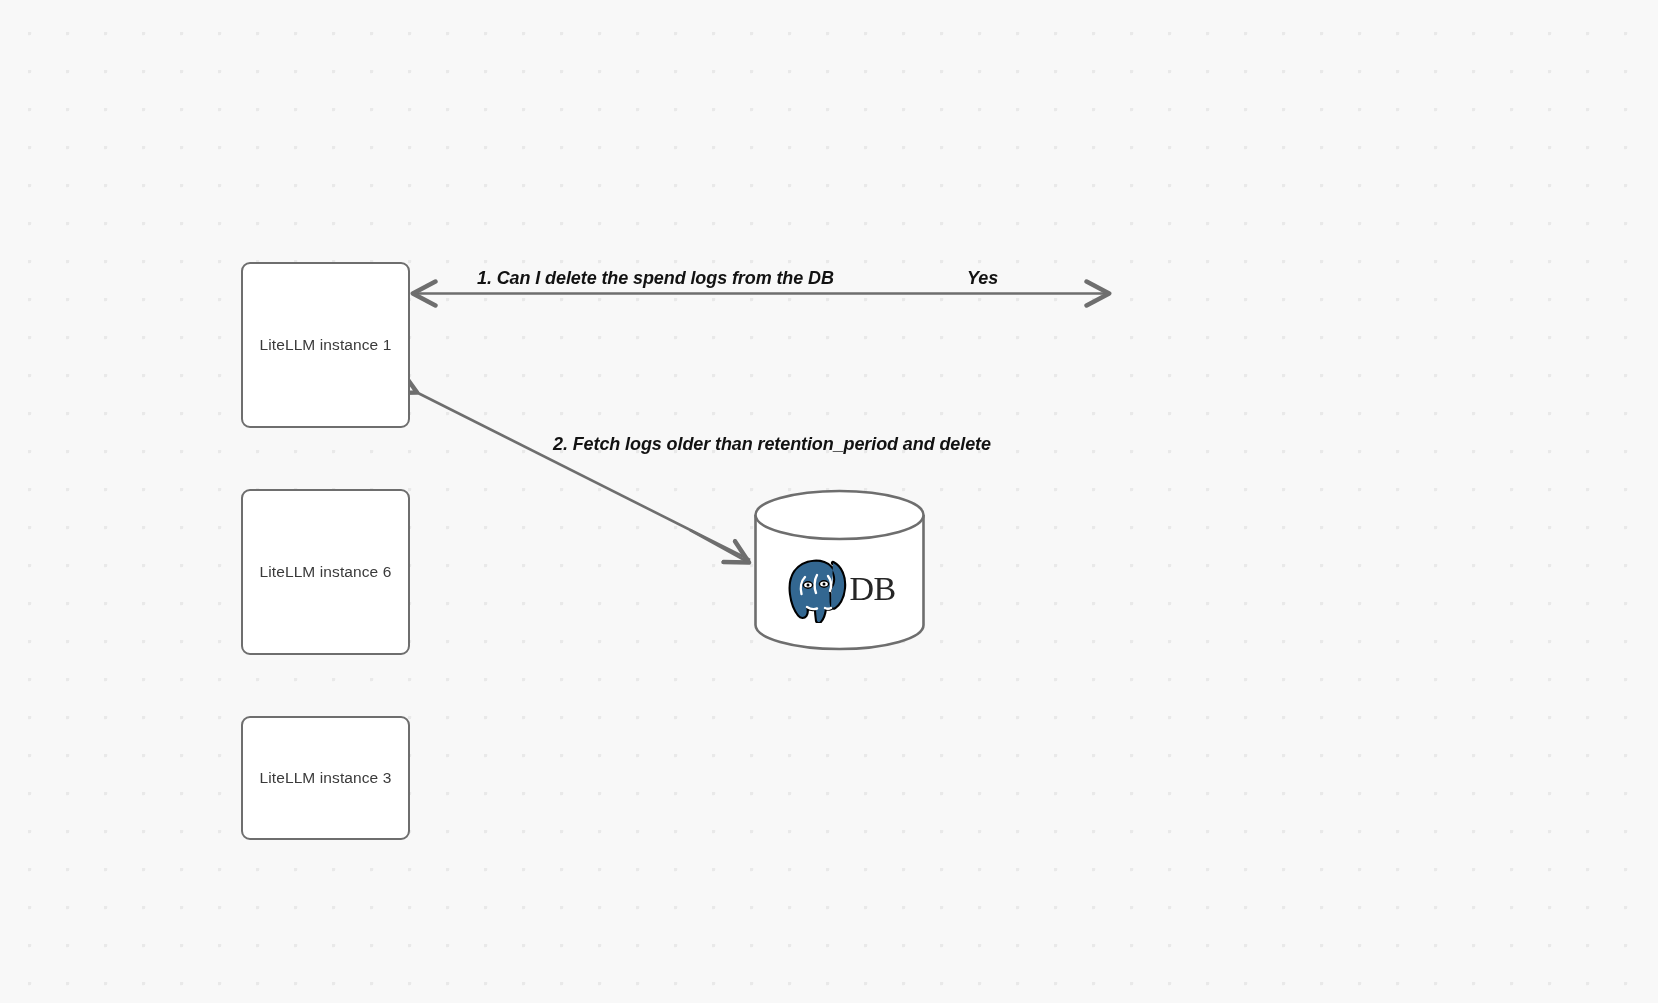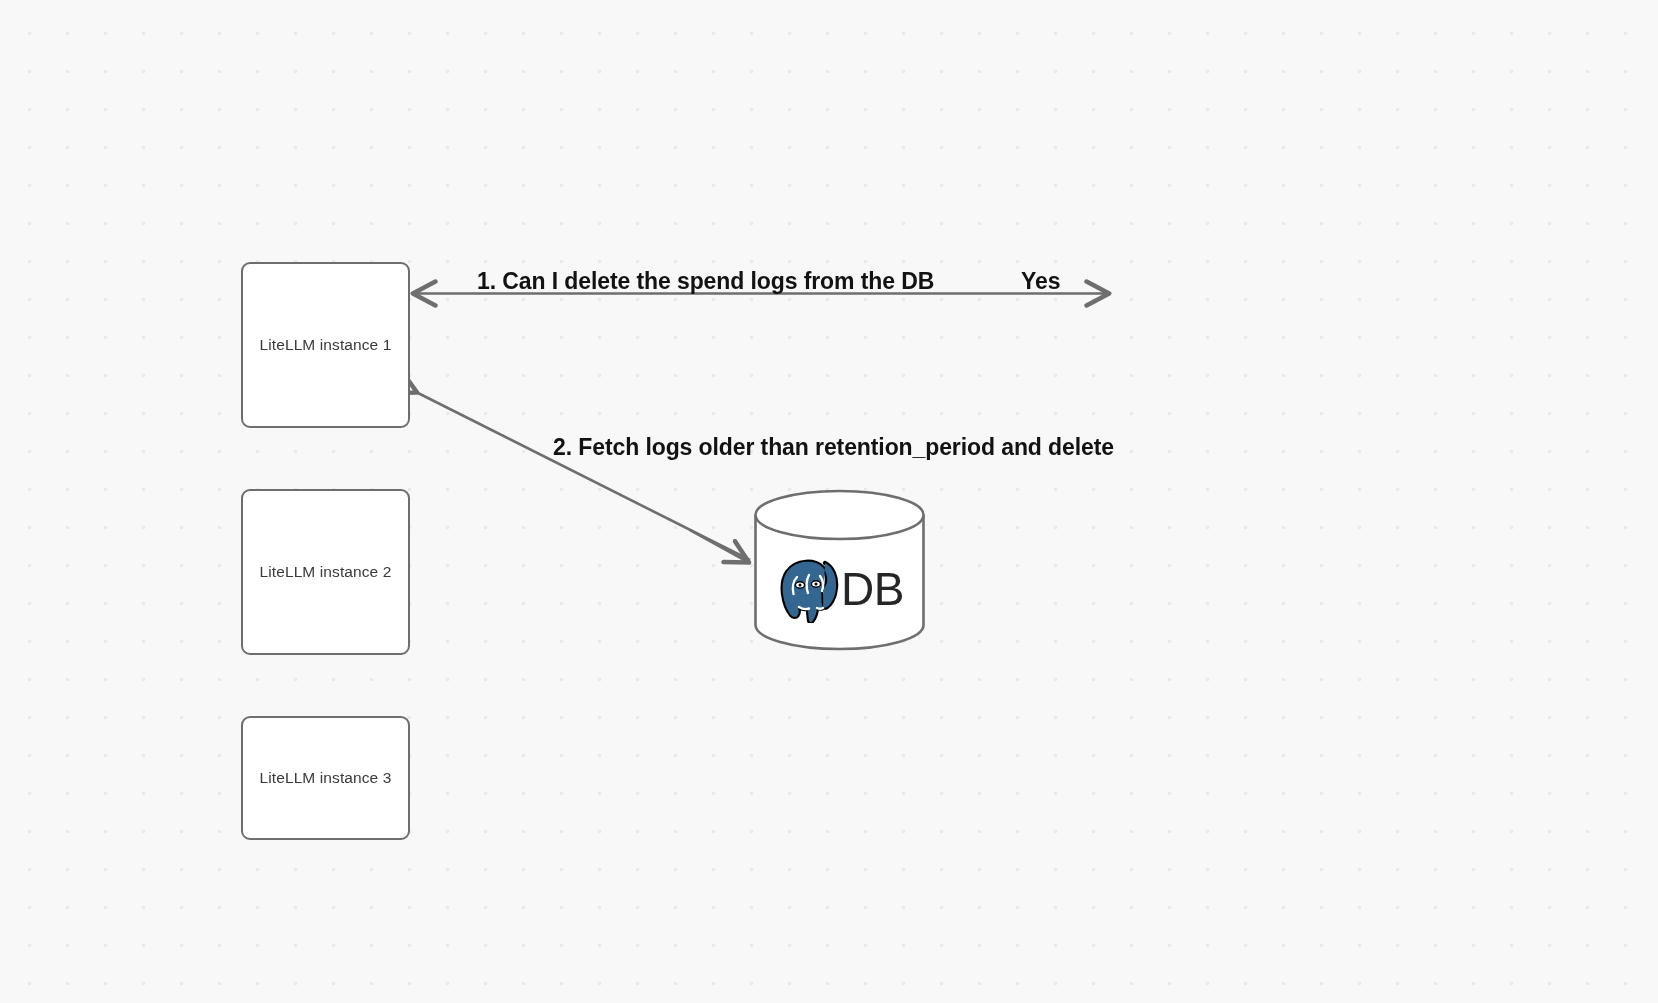--- a/index.html
+++ b/index.html
@@ -103,39 +103,41 @@
     top: 52px;
     width: 173px;
     height: 96px;
     display: flex;
     align-items: center;
     justify-content: center;
     gap: 2px;
   }
   .pg-logo { width: 66px; height: 68px; display: block; }
   .db-text {
-    font-size: 46px;
+    font-size: 34px;
     font-weight: 400;
     color: #262626;
     letter-spacing: -0.5px;
     line-height: 1;
     margin-left: -2px;
+    font-family: Liberation Serif, serif;
   }
 
   
   .edge-label {
     position: absolute;
-    font-size: 23px;
+    font-size: 18px;
     font-weight: bold;
     color: #121212;
     white-space: nowrap;
     letter-spacing: -0.1px;
+    font-style: italic;
   }
   #edge-label-1 { left: 477px; top: 268px; }
-  #edge-label-1-answer { left: 1021px; top: 268px; }
+  #edge-label-1-answer { left: 967px; top: 268px; }
   #edge-label-2 { left: 553px; top: 434px; }
 </style>
 </head>
 <body>
 
 <div id="canvas">
 
   <svg id="edges" viewBox="0 0 1658 1003" width="1658" height="1003">
     <defs>
       <marker id="arrow-right" viewBox="0 0 12 12" refX="10" refY="6" markerWidth="11" markerHeight="11" orient="auto-start-reverse">
@@ -163,21 +165,21 @@
 
   <div class="edge-label" id="edge-label-1-answer">Yes</div>
 
   <div class="edge-label" id="edge-label-2">2.  Fetch logs older than retention_period and delete</div>
 
   <div class="node-box" id="node-litellm-1">
     <span class="node-label">LiteLLM instance 1</span>
   </div>
 
   <div class="node-box" id="node-litellm-2">
-    <span class="node-label">LiteLLM instance 2</span>
+    <span class="node-label">LiteLLM instance 6</span>
   </div>
 
   <div class="node-box" id="node-litellm-3">
     <span class="node-label">LiteLLM instance 3</span>
   </div>
 
 
   <div id="node-database">
     <svg width="173" height="162" viewBox="0 0 173 162">
       <path d="M 2.5 26 L 2.5 136 A 84 24 0 0 0 170.5 136 L 170.5 26" fill="#ffffff" stroke="#6e6e6e" stroke-width="2.6"></path>

